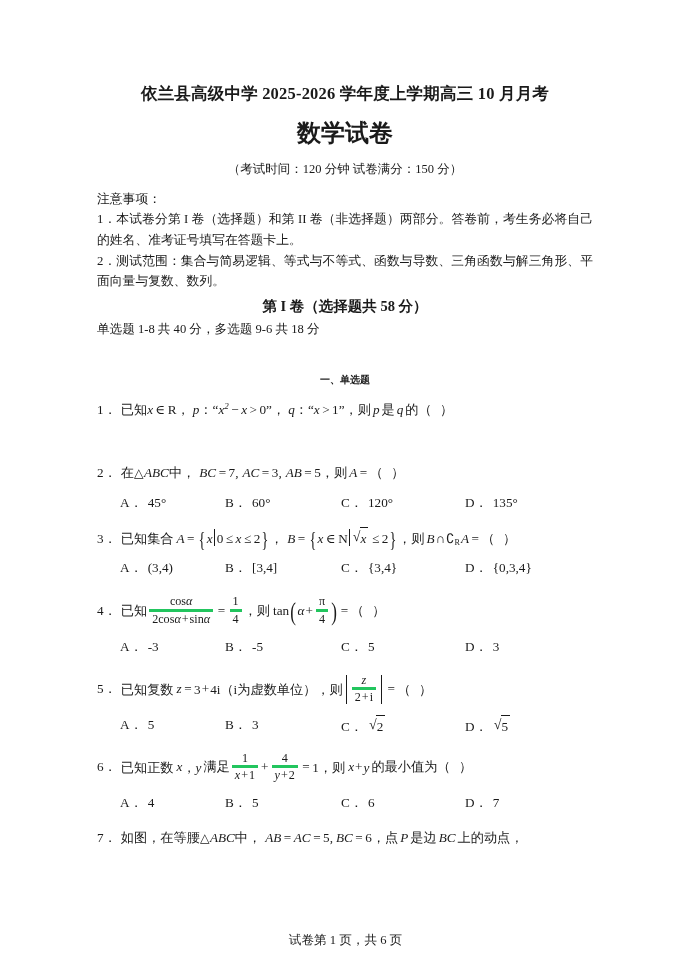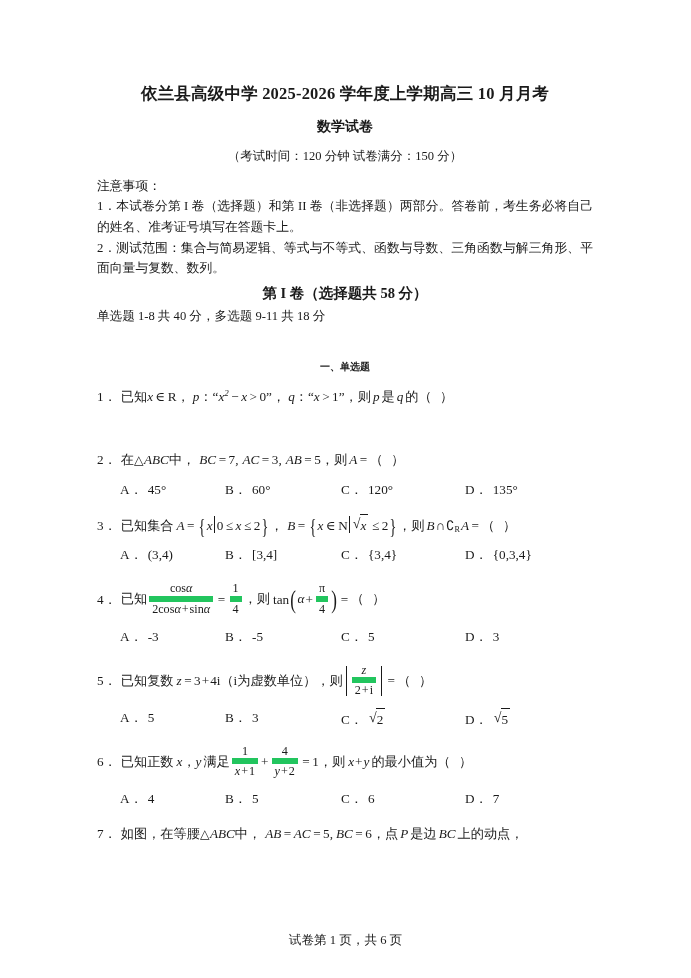--- a/index.html
+++ b/index.html
@@ -34,21 +34,21 @@
     text-align: center;
     font-weight: bold;
     font-size: 16.5px;
     letter-spacing: 0.2px;
     margin-top: 82px;
     line-height: 1.4;
   }
   .doc-subtitle {
     text-align: center;
     font-weight: bold;
-    font-size: 14px;
+    font-size: 24px;
     margin-top: 13px;
     line-height: 1.3;
   }
   .doc-examinfo {
     text-align: center;
     font-size: 12.5px;
     margin-top: 12px;
     line-height: 1.3;
   }
 
@@ -146,21 +146,21 @@
     text-align: center;
     line-height: 1.12;
     font-size: 0.92em;
     margin: 0 2px;
     position: relative;
     top: -0.08em;
   }
   .frac .fnum {
     display: block;
     padding: 0 3px 0px 3px;
-    border-bottom: 6px solid #22c55e;
+    border-bottom: 3px solid #22c55e;
   }
   .frac .fden {
     display: block;
     padding: 1px 3px 0 3px;
   }
 
   .sqrt {
     display: inline-block;
     position: relative;
     padding-left: 0.52em;
@@ -248,21 +248,21 @@
     <div class="doc-subtitle">数学试卷</div>
     <div class="doc-examinfo">（考试时间：120 分钟  试卷满分：150 分）</div>
 
     <div class="notice">
       <span class="notice-label">注意事项：</span>
       <span class="notice-item">1．本试卷分第 I 卷（选择题）和第 II 卷（非选择题）两部分。答卷前，考生务必将自己的姓名、准考证号填写在答题卡上。</span>
       <span class="notice-item">2．测试范围：集合与简易逻辑、等式与不等式、函数与导数、三角函数与解三角形、平面向量与复数、数列。</span>
     </div>
 
     <div class="section-banner">第 I 卷（选择题共 58 分）</div>
-    <div class="subnote">单选题 1-8 共 40 分，多选题 9-11 共 18 分</div>
+    <div class="subnote">单选题 1-8 共 40 分，多选题 9-6 共 18 分</div>
 
     <div class="part-heading">一、单选题</div>
 
     <div class="question">
       <span class="q-stem"><span class="q-num">1．</span><span class="cn">已知</span><span class="mi">x</span><span class="mo">∈</span><span class="mup">R</span><span class="cn">，</span><span class="mi" style="margin-left:3px">p</span><span class="cn">：</span>“<span class="mi">x</span><sup class="exp">2</sup><span class="mo">−</span><span class="mi">x</span><span class="mo">&gt;</span><span class="num">0</span>”<span class="cn">，</span><span class="mi" style="margin-left:3px">q</span><span class="cn">：</span>“<span class="mi">x</span><span class="mo">&gt;</span><span class="num">1</span>”<span class="cn">，则</span><span class="mi" style="margin:0 2px">p</span><span class="cn">是</span><span class="mi" style="margin:0 2px">q</span><span class="cn">的（&nbsp;&nbsp;）</span></span>
       <span class="options">
         <span class="opt-row">
         </span>
       </span>
     </div>

